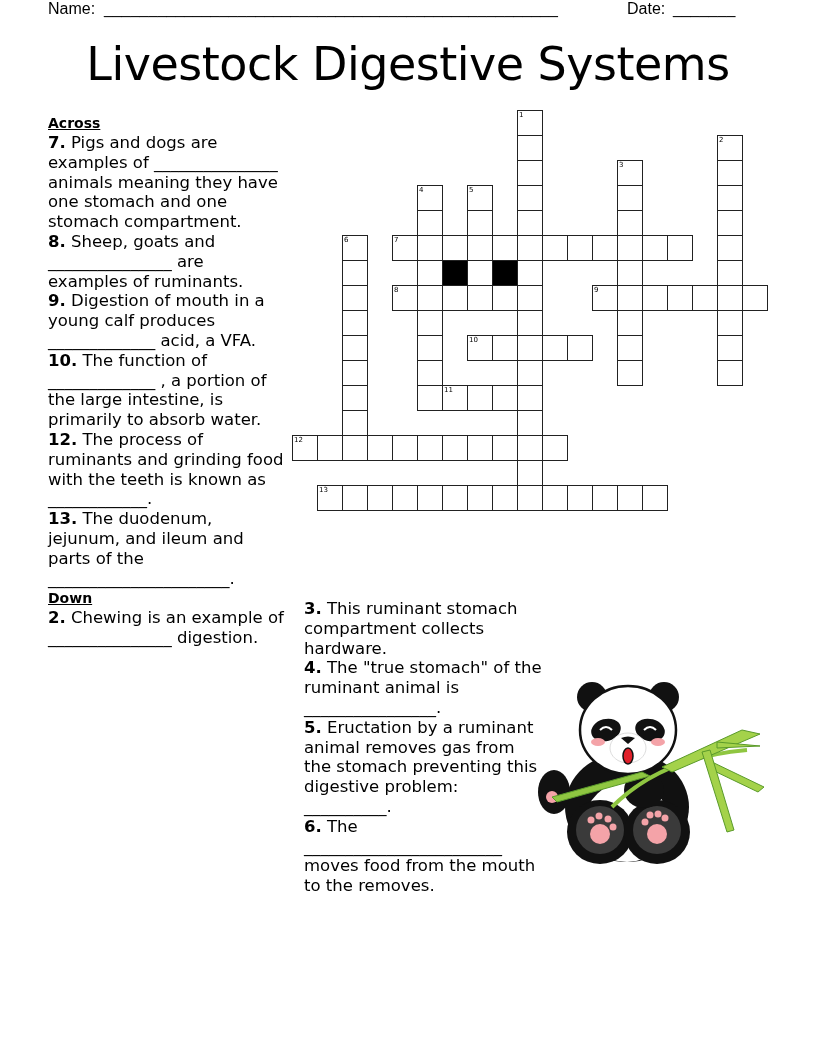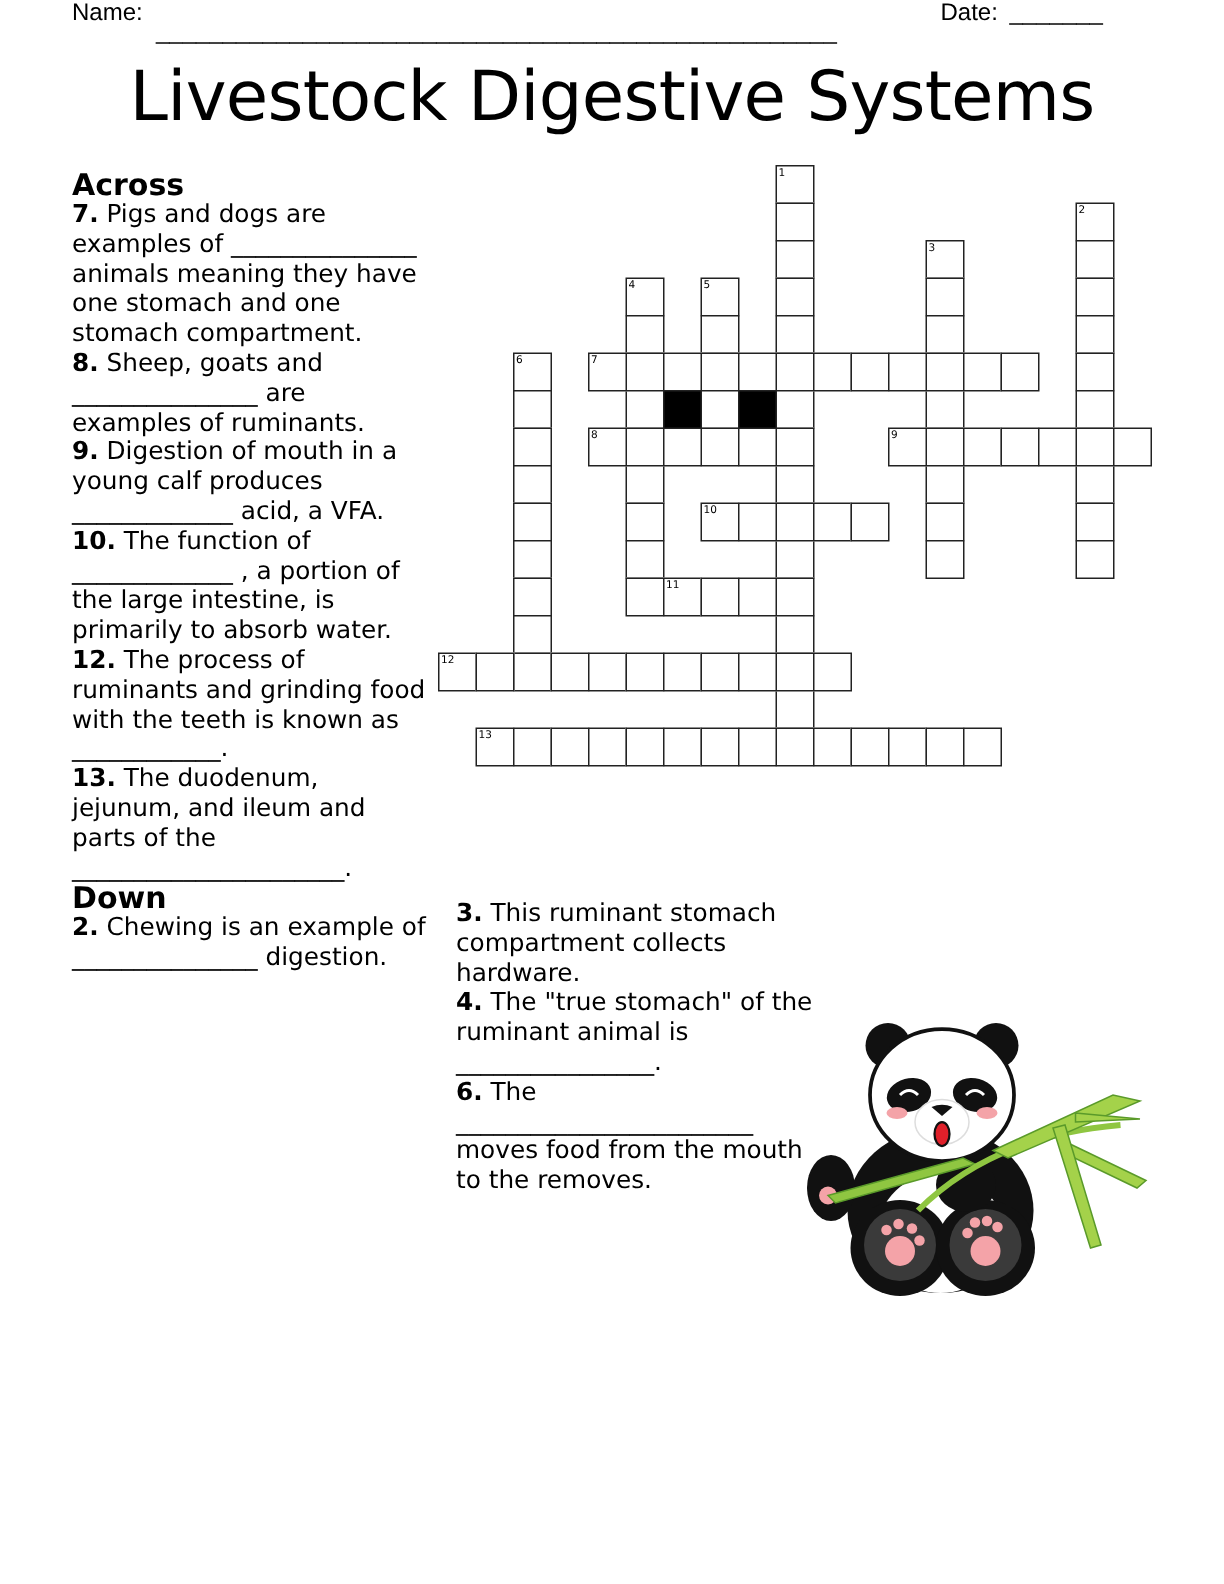--- a/index.html
+++ b/index.html
@@ -2,31 +2,31 @@
 <html><head>
 <meta charset="utf-8">
 <style>
   * { box-sizing: border-box; margin: 0; padding: 0; }
   html, body { width: 816px; height: 1056px; background: #ffffff; overflow: hidden; }
   body { position: relative; font-family: "DejaVu Sans", sans-serif; color: #000; }
 
   .header-line { position: absolute; top: 0; left: 48px; width: 700px; height: 20px;
     font-family: "Liberation Sans", sans-serif; font-size: 16px; line-height: 18px; white-space: nowrap; }
   .header-line .name-label { position: absolute; left: 0; top: 0; }
-  .header-line .name-blank { position: absolute; left: 56px; top: 13px; }
+  .header-line .name-blank { position: absolute; left: 56px; top: 0; }
   .header-line .date-label { position: absolute; left: 579px; top: 0; }
   .header-line .date-blank { position: absolute; left: 625px; top: 0; }
 
   .title { position: absolute; top: 34px; left: 0; width: 816px; text-align: center;
     font-family: "DejaVu Sans", sans-serif; font-size: 46px; line-height: 60px; letter-spacing: -0.5px; }
 
   .clues { position: absolute; font-family: "DejaVu Sans", sans-serif; font-size: 16.5px; line-height: 19.8px; }
   .clues-left { left: 48px; top: 113px; width: 236px; }
   .clues-mid { left: 304px; top: 599px; width: 240px; }
-  .clue-heading { font-weight: bold; font-size: 20px; line-height: 20px; }
+  .clue-heading { font-weight: bold; text-decoration: underline; font-size: 14px; line-height: 20px; }
   .clue { margin-bottom: 0; }
   .clue-num { font-weight: bold; }
 
   .grid { position: absolute; left: 292px; top: 110px; width: 476px; height: 401px; }
   .cell { position: absolute; width: 26px; height: 26px; border: 1.5px solid #222; background: #fff; }
   .cell.black { background: #000; }
   .cell .num { position: absolute; left: 1px; top: 0; font-family: "DejaVu Sans", sans-serif; font-size: 7px; line-height: 8px; }
 
   .panda { position: absolute; left: 532px; top: 672px; width: 240px; height: 200px; }
 </style>
@@ -50,20 +50,21 @@
   <div class="clue"><span class="clue-num">10.</span><span> The function of _____________ , a portion of the large intestine, is primarily to absorb water.</span></div>
   <div class="clue"><span class="clue-num">12.</span><span> The process of ruminants and grinding food with the teeth is known as ____________.</span></div>
   <div class="clue"><span class="clue-num">13.</span><span> The duodenum, jejunum, and ileum and parts of the ______________________.</span></div>
   <div class="clue-heading">Down</div>
   <div class="clue"><span class="clue-num">2.</span><span> Chewing is an example of _______________ digestion.</span></div>
 </div>
 
 <div class="clues clues-mid">
   <div class="clue"><span class="clue-num">3.</span><span> This ruminant stomach compartment collects hardware.</span></div>
   <div class="clue"><span class="clue-num">4.</span><span> The "true stomach" of the ruminant animal is ________________.</span></div>
+  <div class="clue"><span class="clue-num">5.</span><span> Eructation by a ruminant animal removes gas from the stomach preventing this digestive problem: __________.</span></div>
   <div class="clue"><span class="clue-num">6.</span><span> The ________________________ moves food from the mouth to the removes.</span></div>
 </div>
 
 <div class="grid" id="grid">
     <div class="cell" style="left: 225px; top: 0px;">
       <span class="num">1</span>
     </div>
     <div class="cell" style="left: 225px; top: 25px;"></div>
     <div class="cell" style="left: 225px; top: 50px;"></div>
     <div class="cell" style="left: 225px; top: 75px;"></div>

